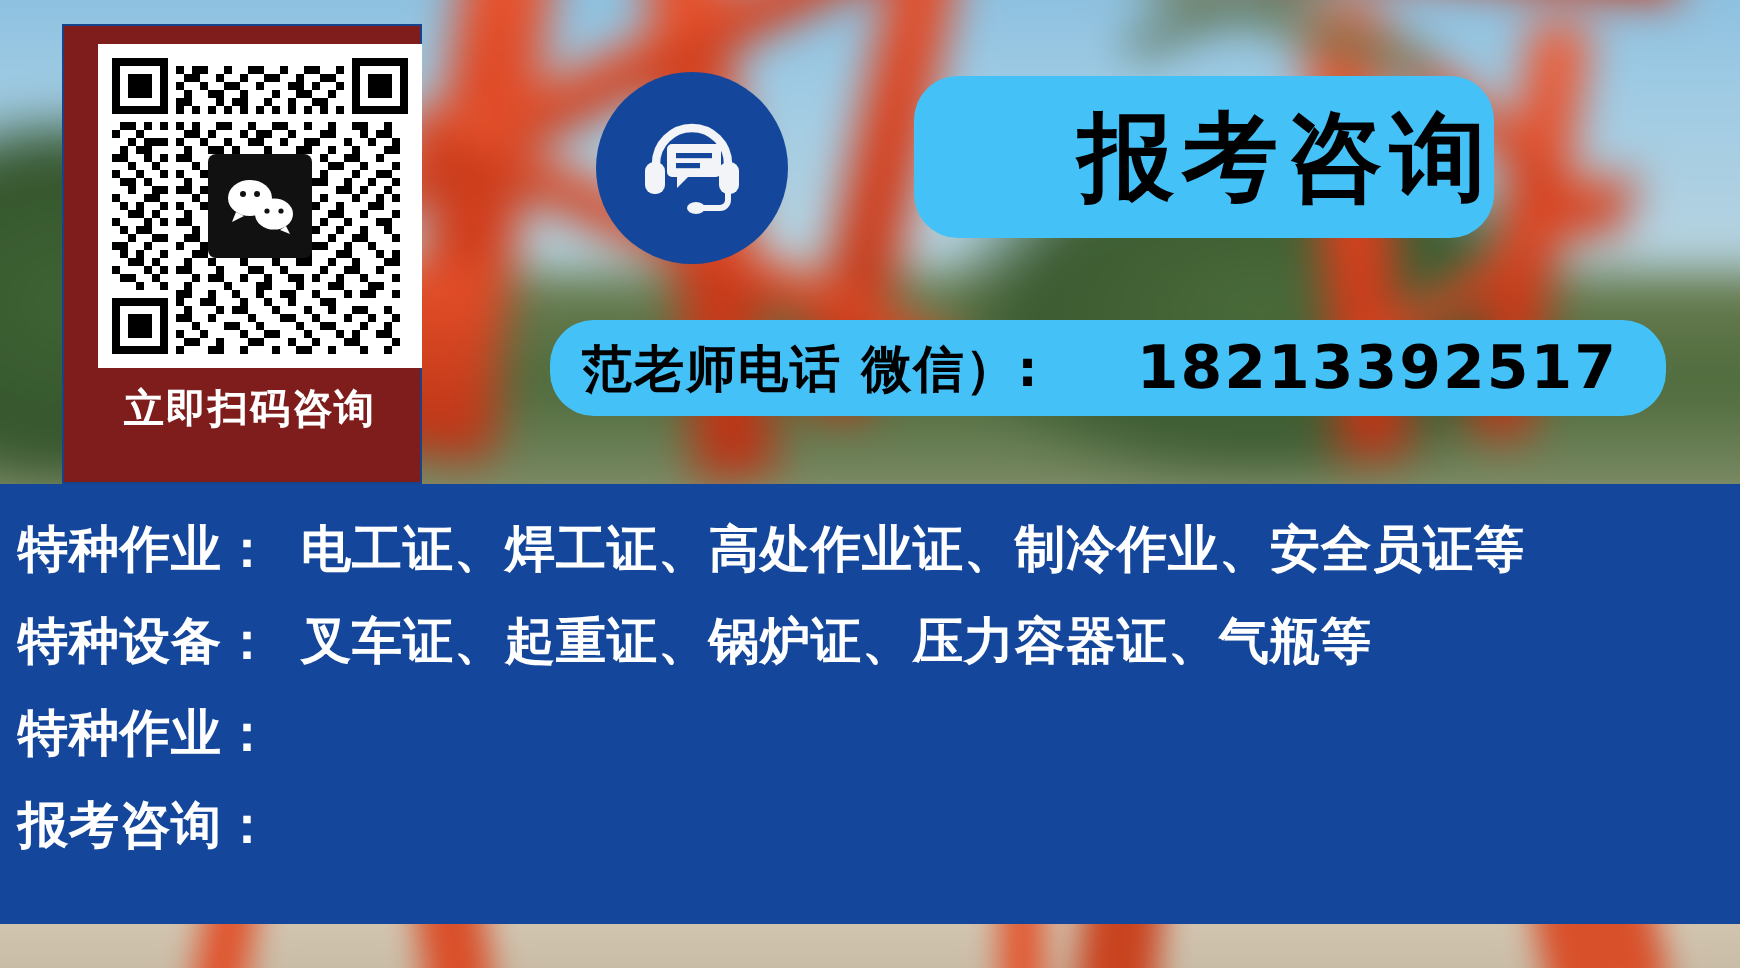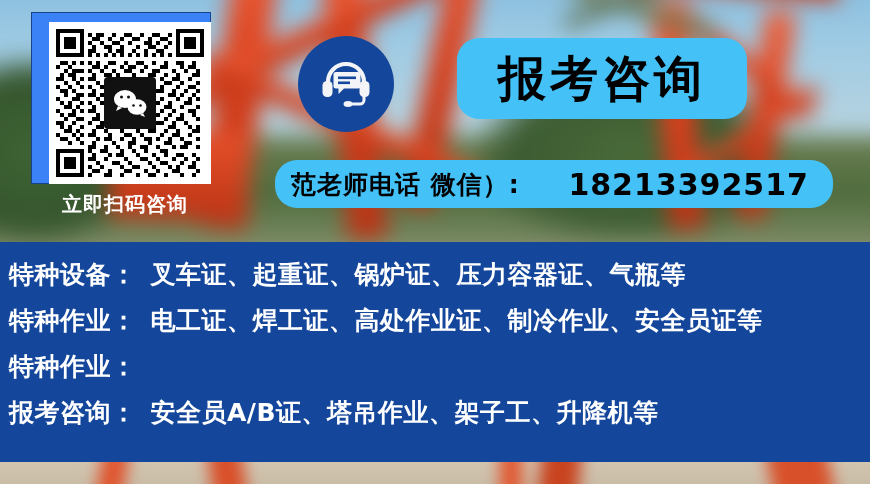--- a/index.html
+++ b/index.html
@@ -95,22 +95,22 @@
   .bp3 { position: absolute; left: 520px; top: 0; width: 22px; height: 60px; background: #e2542c; }
   .bp4 { position: absolute; left: 560px; top: 0; width: 40px; height: 60px; background: #c9431f; transform: rotate(6deg); }
   .bp5 { position: absolute; left: 790px; top: 0; width: 60px; height: 60px; background: #d8502a; transform: rotate(-12deg); }
 
   
   .qr-card {
     position: absolute;
     left: 31px;
     top: 12px;
     width: 180px;
-    height: 172px;
-    background: #3b82f6;
+    height: 230px;
+    background: #7f1d1d;
     border: 1px solid #17438c;
     box-sizing: border-box;
     padding: 9px 9px 0 17px;
   }
   .qr-box {
     width: 162px;
     height: 162px;
     background: #ffffff;
     position: relative;
     display: block;
@@ -154,21 +154,21 @@
     align-items: center;
     justify-content: center;
   }
 
   
   .pill {
     position: absolute;
     background: #44c2f7;
     display: flex;
     align-items: center;
-    justify-content: center;
+    justify-content: flex-end;
     color: #000000;
     font-weight: bold;
     font-family: "DejaVu Sans", "Liberation Sans", sans-serif;
   }
   .pill-title {
     left: 457px;
     top: 38px;
     width: 290px;
     height: 81px;
     border-radius: 22px;
@@ -629,37 +629,36 @@
     <span>报考咨询</span>
   </div>
 
   <div class="pill pill-phone">
     <span class="ph-label">范老师电话 微信）:</span>
     <span class="ph-number">18213392517</span>
   </div>
 
   <div class="services">
     <div class="svc-row">
+      <span class="svc-label">特种作业：</span>
+      <span class="svc-gap"></span>
+      <span class="svc-items">电工证、焊工证、高处作业证、制冷作业、安全员证等</span>
+    </div>
+    <div class="svc-row">
       <span class="svc-label">特种设备：</span>
       <span class="svc-gap"></span>
       <span class="svc-items">叉车证、起重证、锅炉证、压力容器证、气瓶等</span>
-    </div>
-    <div class="svc-row">
-      <span class="svc-label">特种作业：</span>
-      <span class="svc-gap"></span>
-      <span class="svc-items">电工证、焊工证、高处作业证、制冷作业、安全员证等</span>
     </div>
     <div class="svc-row">
       <span class="svc-label">特种作业：</span>
       <span class="svc-gap"></span>
     </div>
     <div class="svc-row">
       <span class="svc-label">报考咨询：</span>
       <span class="svc-gap"></span>
-      <span class="svc-items">安全员A/B证、塔吊作业、架子工、升降机等</span>
     </div>
   </div>
 
   <div class="bottom-photo">
     <div class="bl">
       <div class="bp-base"></div>
       <div class="bp1"></div>
       <div class="bp2"></div>
       <div class="bp3"></div>
       <div class="bp4"></div>

